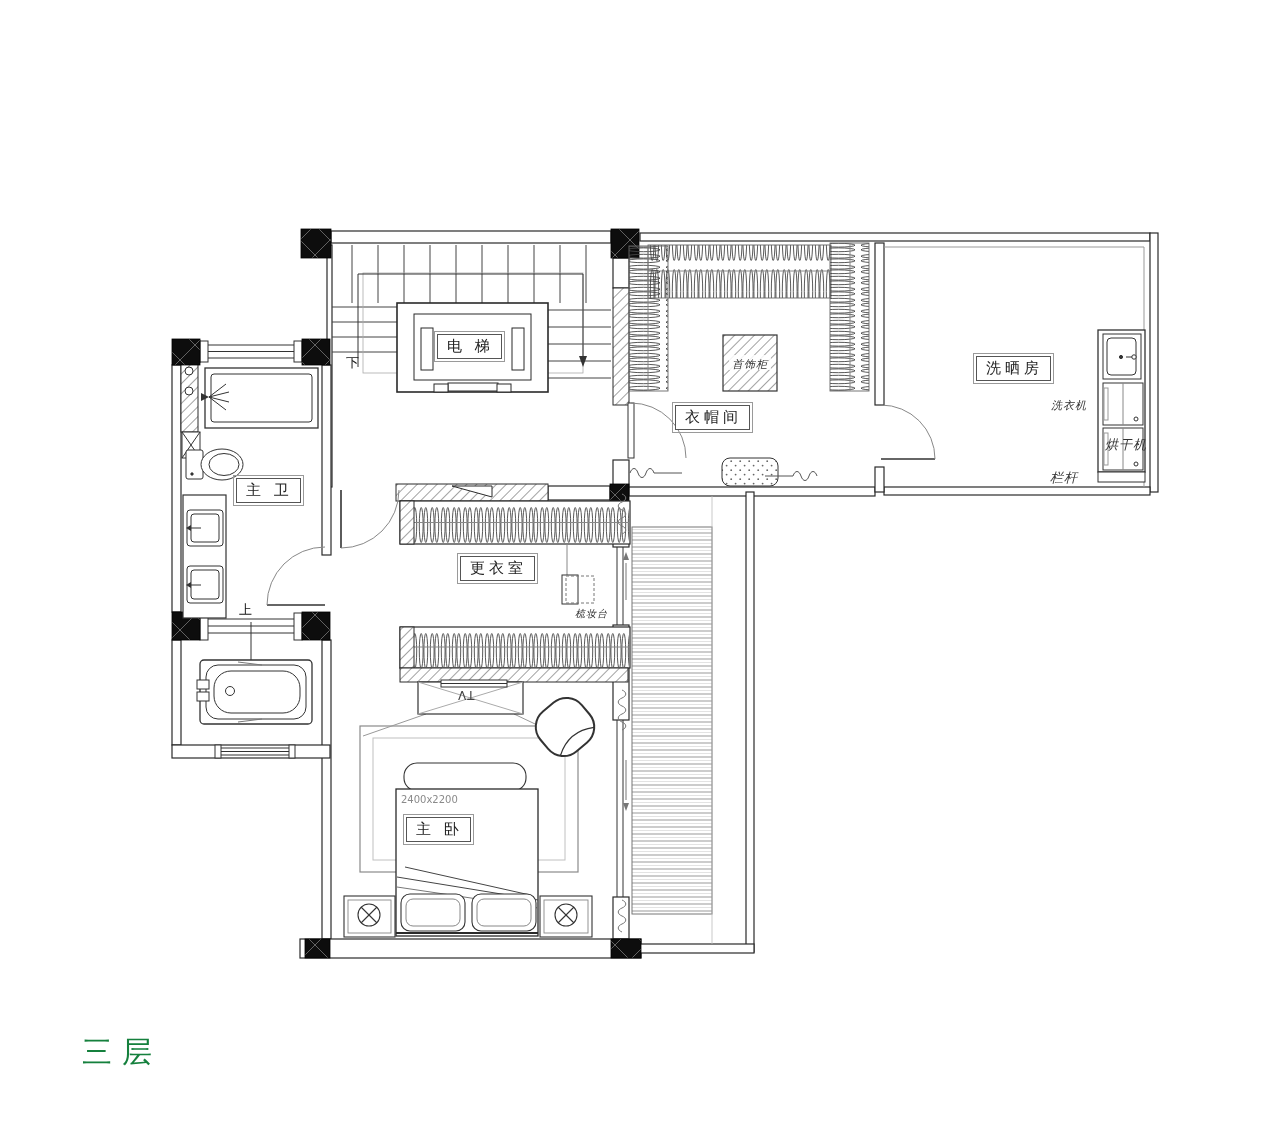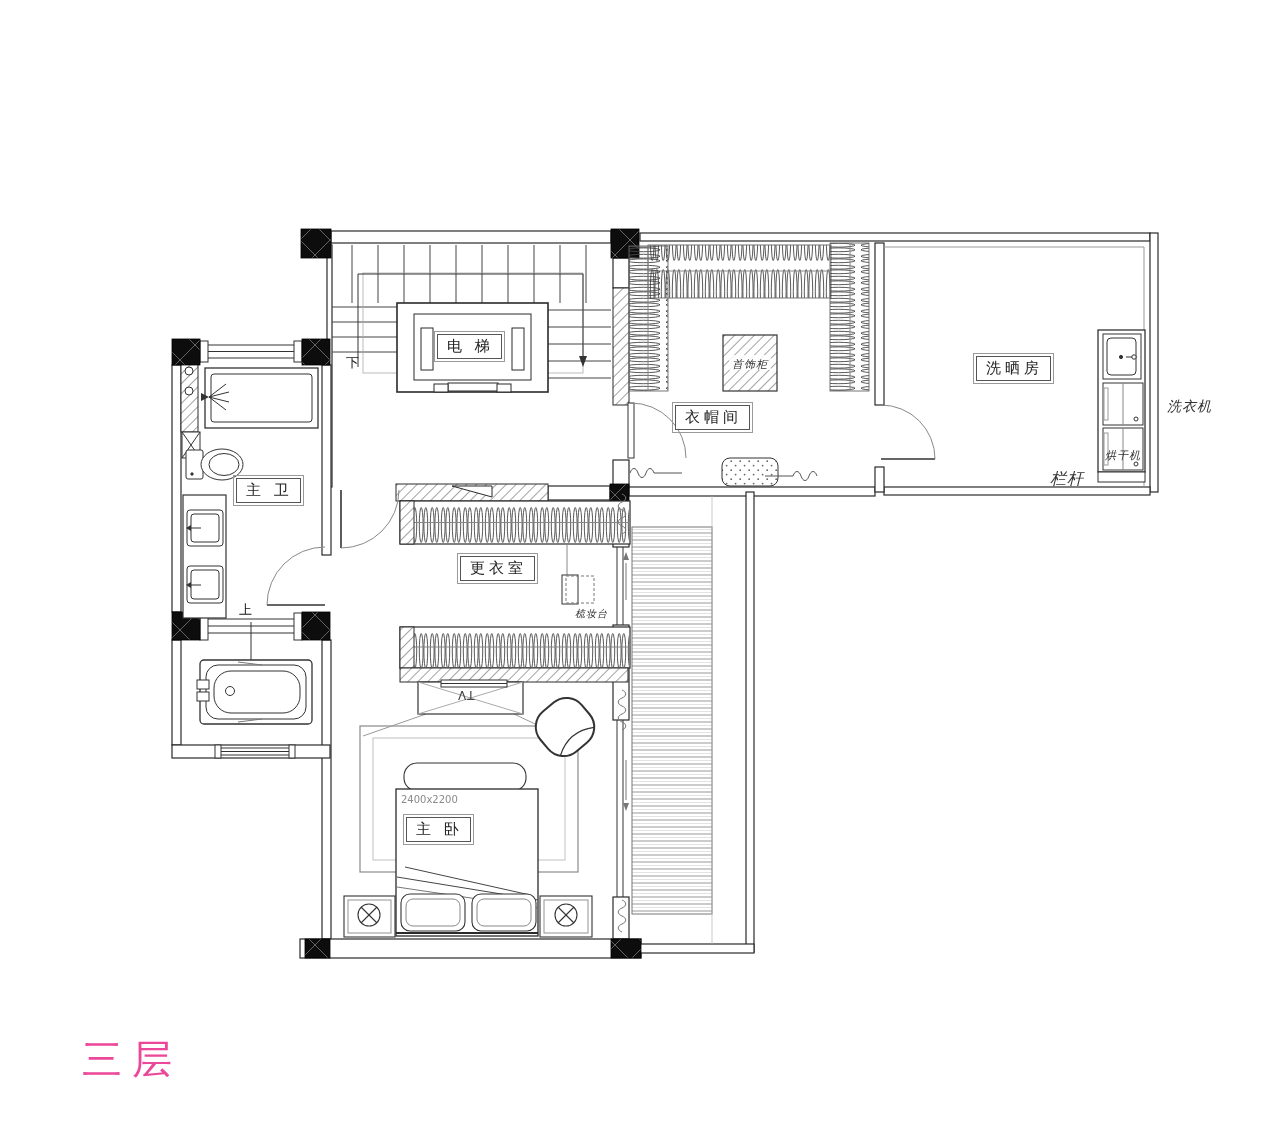--- a/index.html
+++ b/index.html
@@ -7,21 +7,21 @@
         font-family:"DejaVu Sans",sans-serif;color:#1a1a1a;}
   #plan svg{position:absolute;left:0;top:0;}
   .rlabel{position:absolute;white-space:nowrap;border:1px solid #555;outline:1px solid #9a9a9a;
           outline-offset:2px;background:#fff;font-size:15px;letter-spacing:4px;
           padding:2px 7px 3px 9px;color:#222;line-height:18px;}
   .slabel{position:absolute;white-space:nowrap;font-size:10px;font-style:italic;color:#333;
           letter-spacing:1px;}
   .plain{position:absolute;white-space:nowrap;font-size:13px;color:#111;}
   .dim{position:absolute;font-size:10px;color:#8a8a8a;letter-spacing:0;}
   .tvtxt{position:absolute;font-size:12px;color:#444;transform:rotate(180deg);letter-spacing:1px;}
-  .floor-title{position:absolute;font-size:40px;color:#ec4899;letter-spacing:10px;}
+  .floor-title{position:absolute;font-size:30px;color:#15803d;letter-spacing:10px;}
 </style>
 </head>
 <body>
 
 <div id="plan">
 <svg width="1265" height="1142" viewBox="0 0 1265 1142">
   <defs>
     <pattern id="hatch" width="7" height="7" patternUnits="userSpaceOnUse" patternTransform="rotate(45)">
       <rect width="7" height="7" fill="#fff"></rect>
       <line x1="0" y1="0" x2="0" y2="7" stroke="#555" stroke-width="1.1"></line>
@@ -352,23 +352,23 @@
   <g>
     <rect x="632" y="527" width="80" height="387" fill="url(#deck)" stroke="#777" stroke-width="1"></rect>
     <line x1="712" y1="496" x2="712" y2="944" stroke="#bbb" stroke-width="0.8"></line>
   </g>
 </svg>
 
   <div class="rlabel" style="left:437px;top:334px">电 梯</div>
   <div class="rlabel" style="left:675px;top:405px">衣帽间</div>
   <div class="slabel" style="left:732px;top:357px;font-size:11px">首饰柜</div>
   <div class="rlabel" style="left:976px;top:356px">洗晒房</div>
-  <div class="slabel" style="left:1167px;top:398px;font-size:14px">洗衣机</div>
-  <div class="slabel" style="left:1105px;top:448px;font-size:11px">烘干机</div>
-  <div class="slabel" style="left:1050px;top:469px;font-size:16px">栏杆</div>
+  <div class="slabel" style="left:1051px;top:398px;font-size:11px">洗衣机</div>
+  <div class="slabel" style="left:1105px;top:436px;font-size:13px">烘干机</div>
+  <div class="slabel" style="left:1050px;top:469px;font-size:13px">栏杆</div>
   <div class="rlabel" style="left:236px;top:478px">主 卫</div>
   <div class="rlabel" style="left:460px;top:556px">更衣室</div>
   <div class="slabel" style="left:575px;top:607px">梳妆台</div>
   <div class="rlabel" style="left:406px;top:817px">主 卧</div>
   <div class="dim" style="left:401px;top:794px">2400x2200</div>
   <div class="tvtxt" style="left:457px;top:688px">TV</div>
   <div class="plain" style="left:346px;top:354px">下</div>
   <div class="plain" style="left:239px;top:601px">上</div>
   <div class="floor-title" style="left:82px;top:1032px">三层</div>
 </div>

